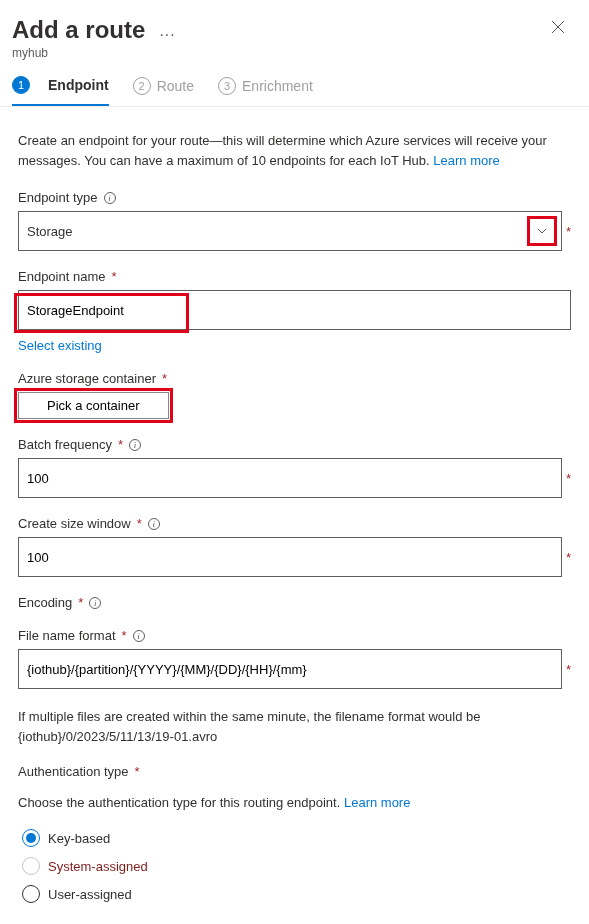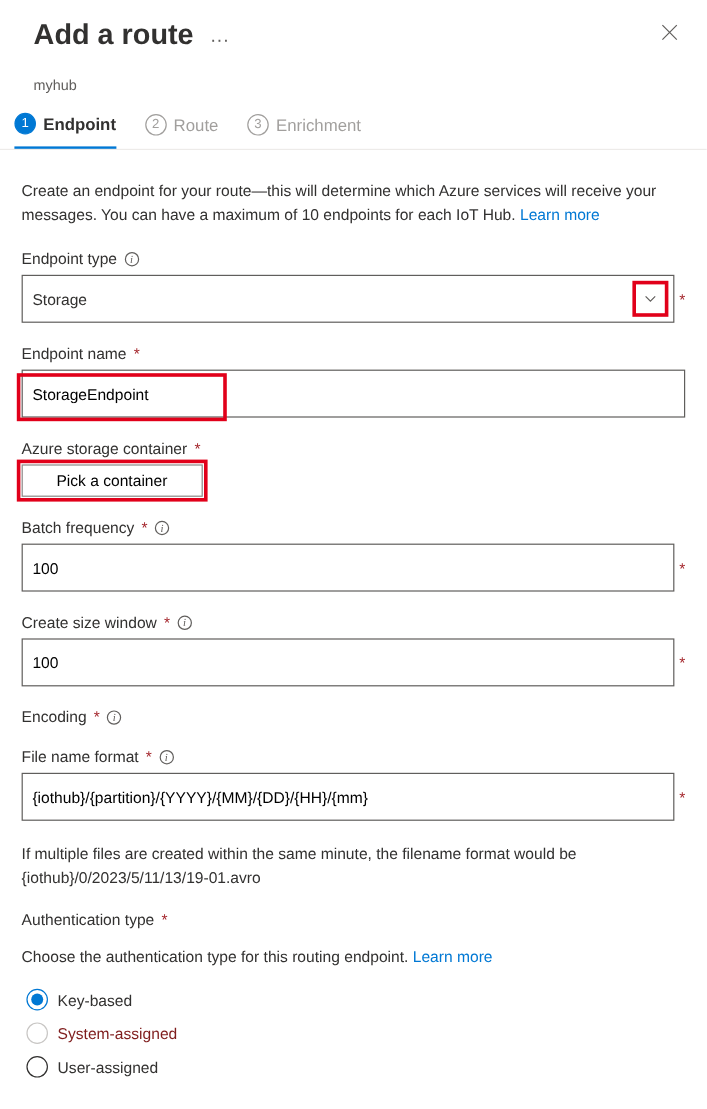--- a/index.html
+++ b/index.html
@@ -5,42 +5,42 @@
     * { box-sizing: border-box; margin: 0; padding: 0; }
     body {
       font-family: "Segoe UI", -apple-system, sans-serif;
       font-size: 13px;
       color: #323130;
       background: #fff;
       width: 589px;
       padding: 0;
     }
     .header {
-      padding: 16px 20px 8px 28px;
+      padding: 16px 20px 8px 12px;
       display: flex;
       justify-content: space-between;
       align-items: flex-start;
     }
     .header-left h1 {
       font-size: 24px;
       font-weight: 600;
       color: #323130;
       display: inline-block;
     }
     .header-left .ellipsis {
       display: inline-block;
       margin-left: 10px;
       color: #605e5c;
       font-size: 16px;
       vertical-align: middle;
     }
     .subtitle {
       font-size: 12px;
       color: #605e5c;
-      margin-top: 20px;
+      margin-top: 2px;
     }
     .close-btn {
       font-size: 16px;
       color: #605e5c;
       cursor: pointer;
       padding: 4px;
     }
     .steps {
       display: flex;
       gap: 24px;
@@ -74,20 +74,21 @@
       border-color: #0078d4;
       color: #fff;
     }
     .step-label {
       font-size: 14px;
       color: #a19f9d;
     }
     .step.active .step-label {
       color: #323130;
       font-weight: 600;
+      margin-left: 12px;
     }
     .content {
       padding: 24px 18px 16px 18px;
     }
     .intro {
       font-size: 13px;
       line-height: 1.5;
       margin-bottom: 20px;
       color: #323130;
     }
@@ -279,20 +280,23 @@
 
   <div class="field">
     <div class="field-label">
       <span>Endpoint name</span>
       <span class="req">*</span>
     </div>
     <div class="input-row" style="position:relative;">
       <input class="text-input" type="text" value="StorageEndpoint" style="">
     </div>
     <div class="endpoint-name-wrap highlight-red" style="position:absolute; margin-top:-33px; pointer-events:none; height:32px;"></div>
+    <div class="select-existing">
+      <a class="link">Select existing</a>
+    </div>
   </div>
 
   <div class="field">
     <div class="field-label">
       <span>Azure storage container</span>
       <span class="req">*</span>
     </div>
     <span class="pick-wrap highlight-red">
       <button class="btn">Pick a container</button>
     </span>

